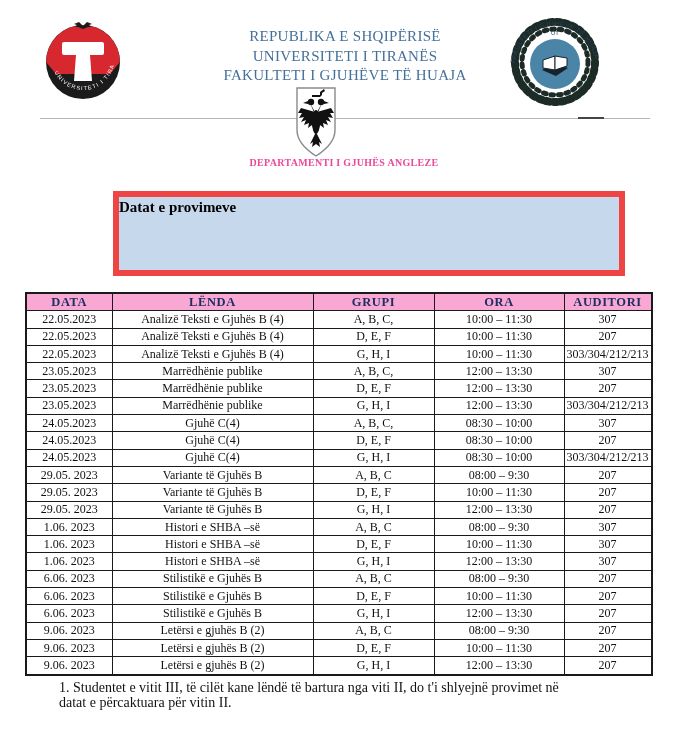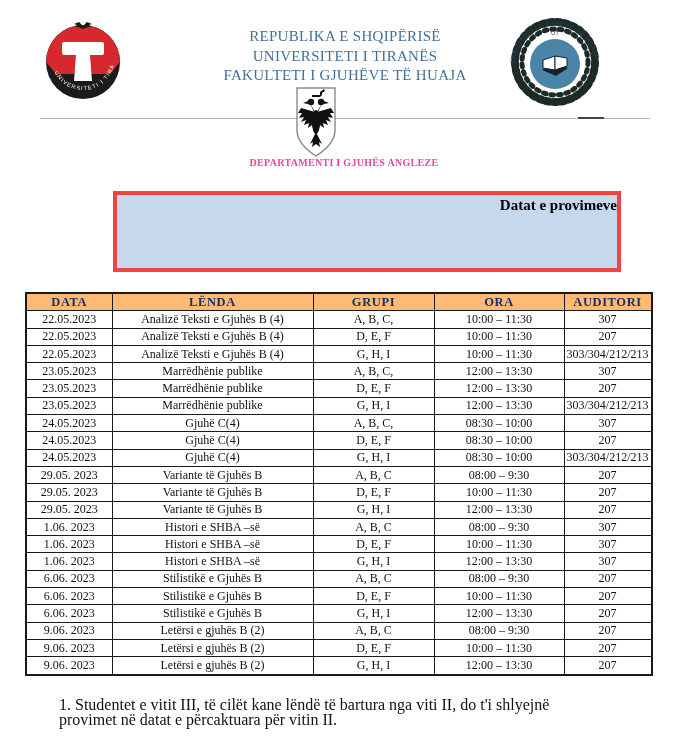--- a/index.html
+++ b/index.html
@@ -17,43 +17,43 @@
   .hr-line{position:absolute;left:40px;top:118px;width:610px;height:1px;background:#b5b5b5;}
   .hr-dash{position:absolute;left:578px;top:117px;width:26px;height:2px;background:#444;}
   .eagle-emblem{position:absolute;left:295px;top:86px;width:42px;height:72px;z-index:3;}
   
   .dept-title{
     position:absolute;top:157px;left:0;width:100%;text-align:center;
     font-size:10px;font-weight:bold;color:#ec4899;letter-spacing:.3px;
   }
   .info-box{
     position:absolute;left:113px;top:191px;width:500px;height:72px;
-    background:#c6d9ec;border:4px solid #ef4444;
-    text-align:right;font-weight:bold;font-size:15px;line-height:18px;color:#000;
+    background:#c6d9ec;border:6px solid #ef4444;
+    text-align:left;font-weight:bold;font-size:15px;line-height:18px;color:#000;
     padding-top:1px;
   }
   
   .exam-table{
     position:absolute;left:25px;top:292px;border-collapse:collapse;
     font-size:12px;table-layout:fixed;
   }
   .exam-table th,.exam-table td{
     border:1px solid #1a1a1a;text-align:center;vertical-align:middle;
     padding:0 2px;height:16.3px;overflow:hidden;white-space:nowrap;
   }
   .exam-table{border:2px solid #1a1a1a;}
   .exam-table th{
-    background:#fdba74;color:#1c2e62;font-size:12.5px;font-weight:bold;letter-spacing:.6px;
+    background:#f9a8d4;color:#1c2e62;font-size:12.5px;font-weight:bold;letter-spacing:.6px;
   }
   .col-data{width:86px;}.col-lenda{width:201px;}.col-grupi{width:121px;}
   .col-ora{width:130px;}.col-aud{width:86px;}
   
   .note-section{position:absolute;left:59px;top:680px;width:540px;}
   .note-label{font-weight:bold;font-style:italic;font-size:12.5px;}
-  .note-text{margin-top:17px;font-size:16px;line-height:15px;width:522px;}
+  .note-text{font-size:14px;line-height:15px;width:522px;}
 </style>
 </head>
 <body>
 
 <div class="logo-left">
   <svg width="82" height="82" viewBox="0 0 82 82">
     <defs>
         <clipPath id="cl">
           <circle cx="41" cy="44" r="37"></circle>
         </clipPath>

